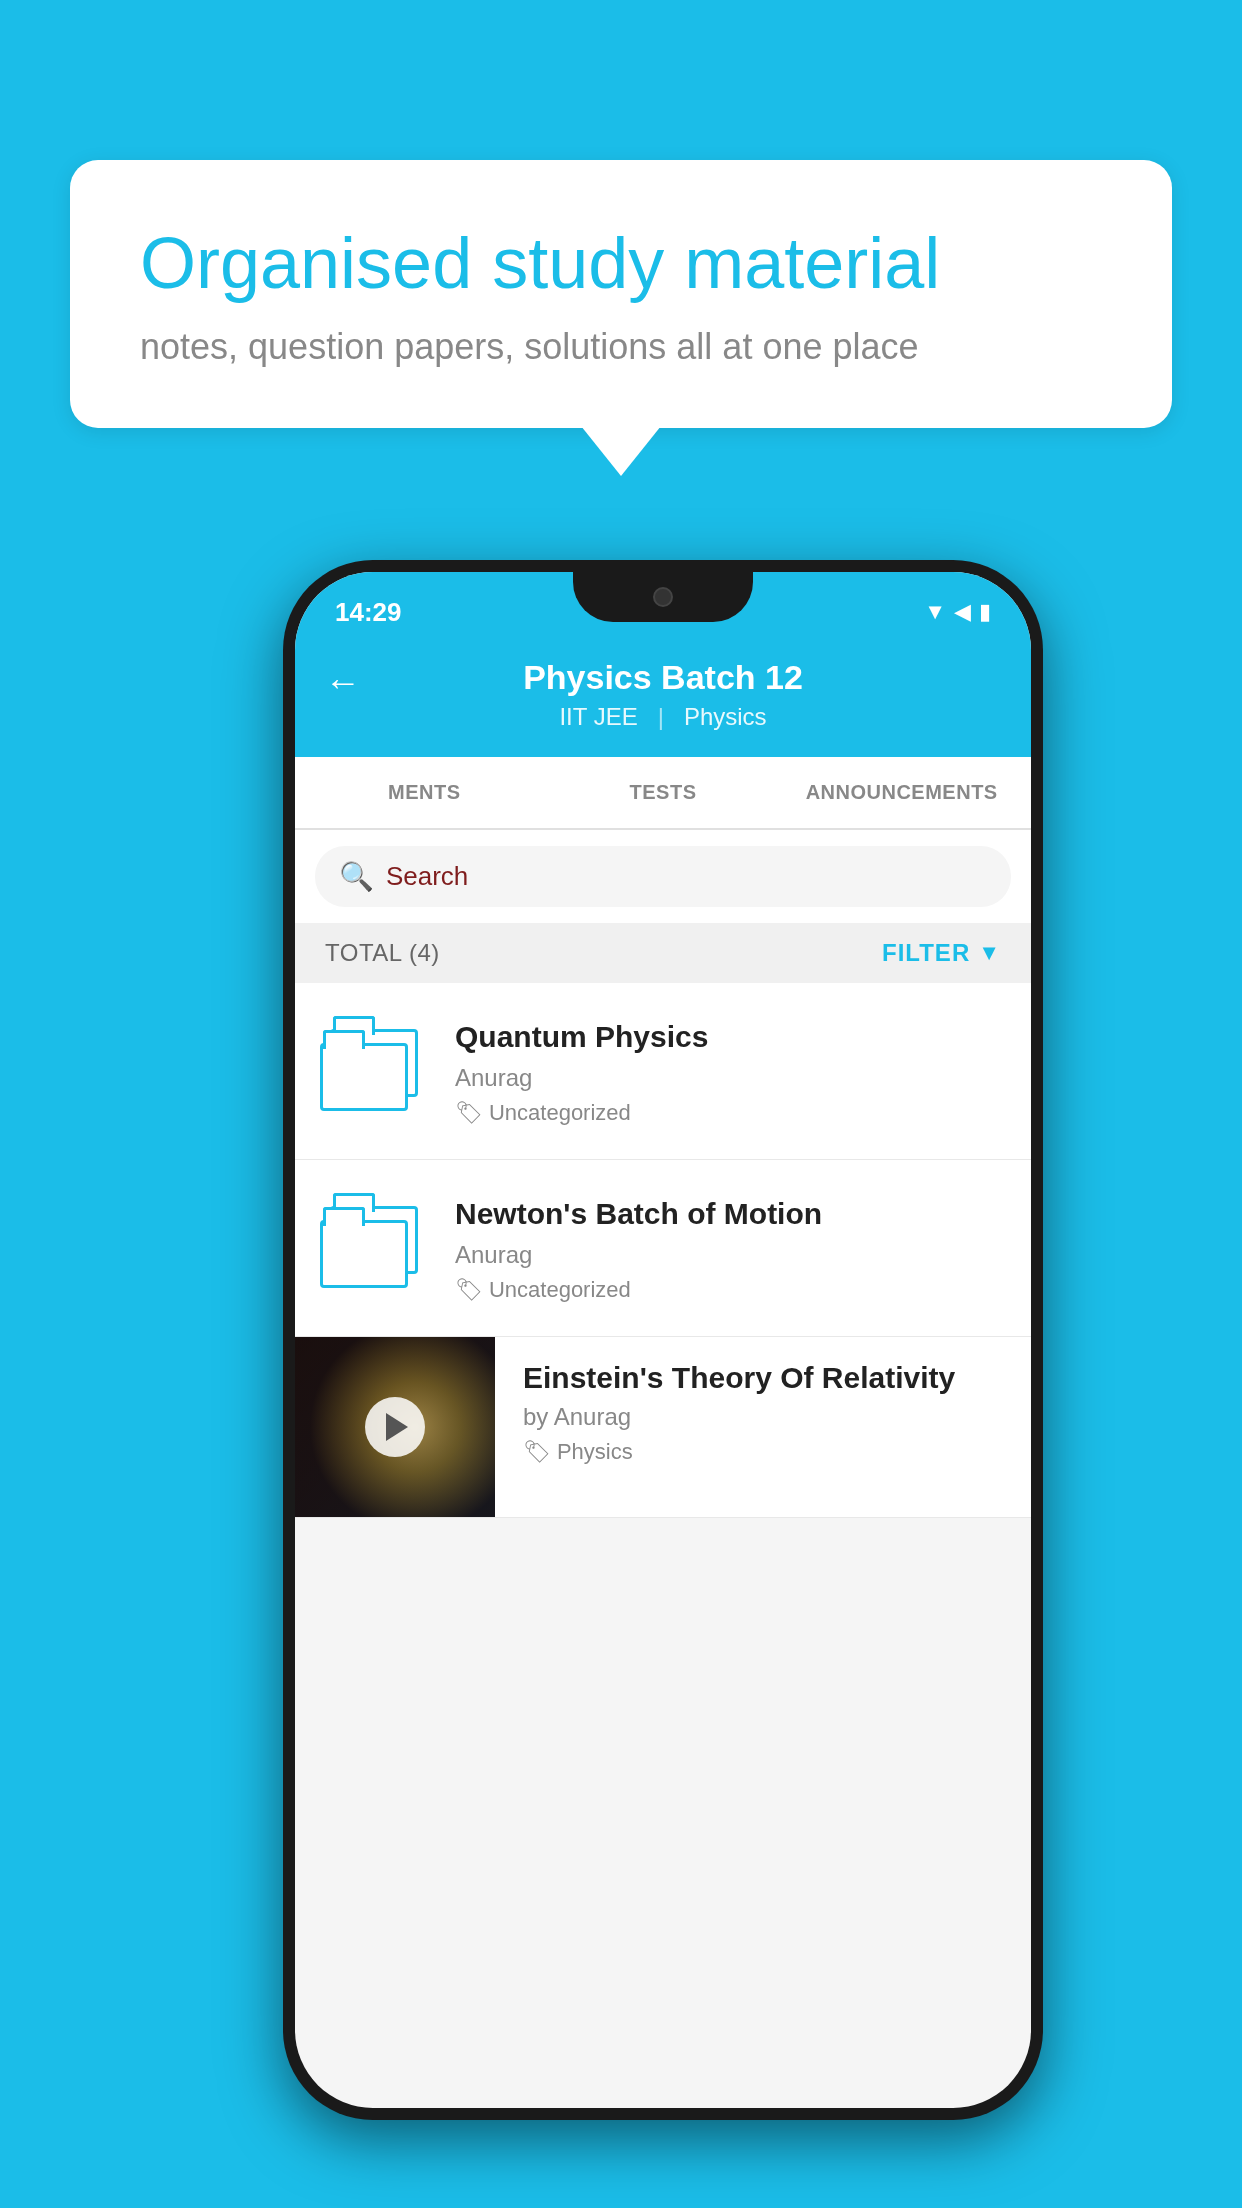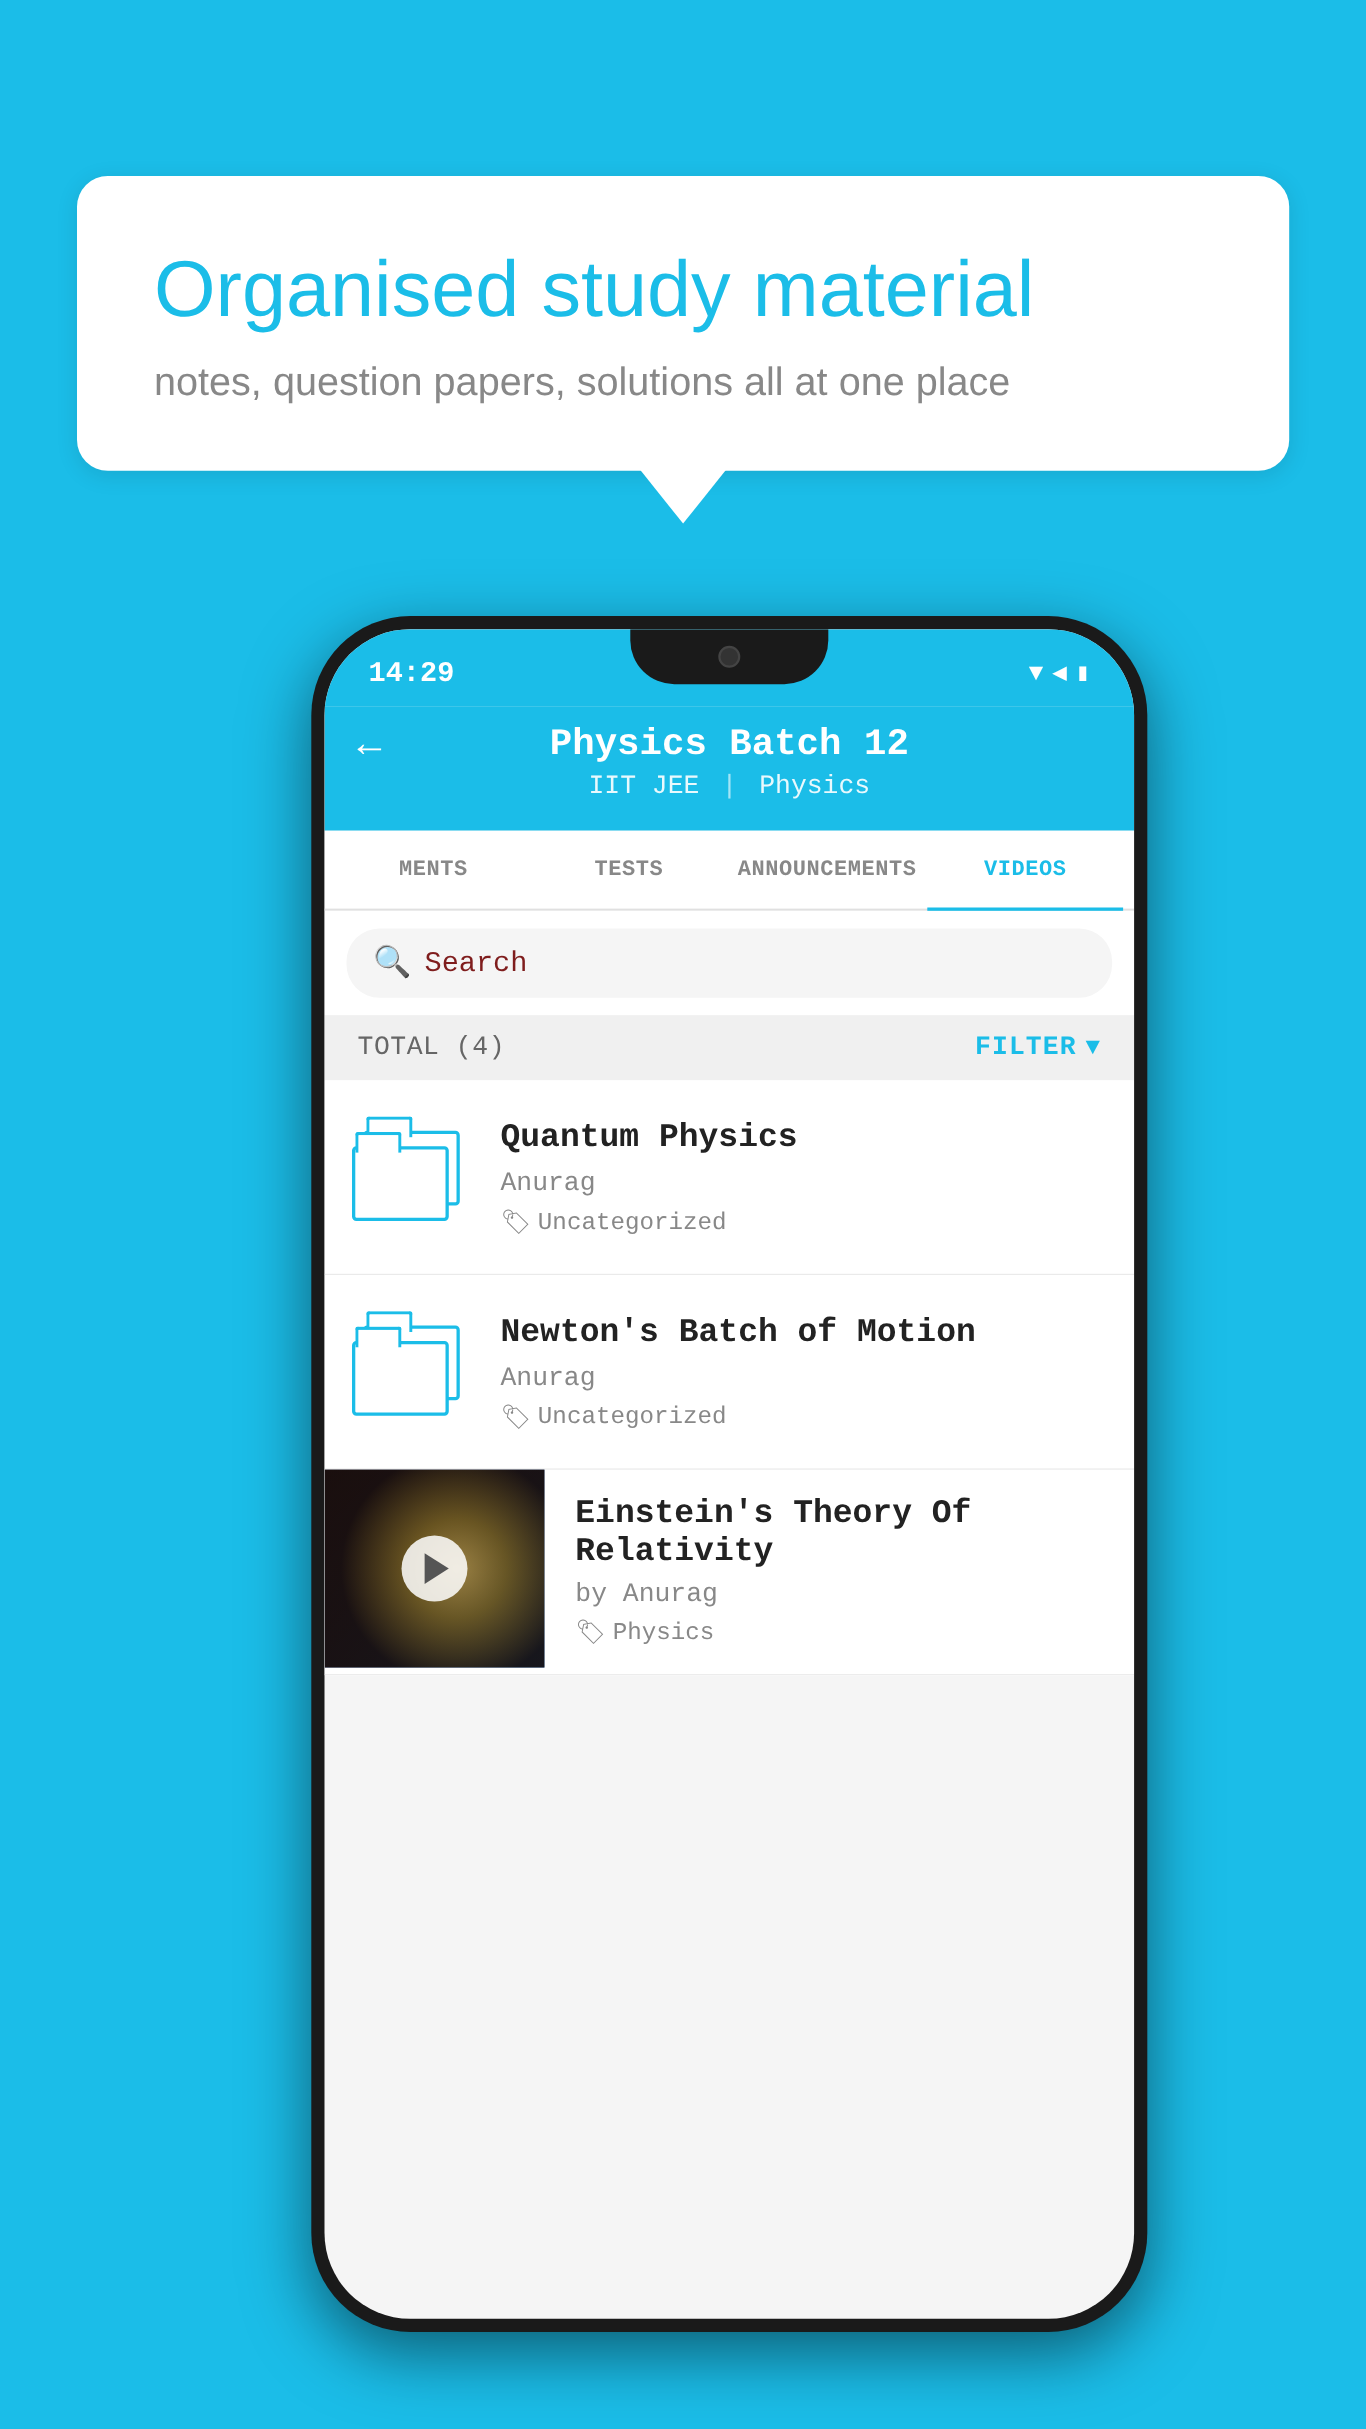--- a/index.html
+++ b/index.html
@@ -49,21 +49,20 @@
       font-weight: 400;
     }
 
     
     .phone-wrapper {
       position: absolute;
       top: 560px;
       left: 50%;
       transform: translateX(-50%);
       width: 676px;
-      font-family: Liberation Mono, monospace;
     }
 
     
     .phone-shell {
       width: 760px;
       height: 1560px;
       background: #1a1a1a;
       border-radius: 90px;
       position: relative;
       box-shadow: 0 20px 60px rgba(0,0,0,0.5);
@@ -469,23 +468,20 @@
 
       <div class="tabs">
         <div class="tab">
           <span>MENTS</span>
         </div>
         <div class="tab">
           <span>TESTS</span>
         </div>
         <div class="tab">
           <span>ANNOUNCEMENTS</span>
-        </div>
-        <div class="tab active">
-          <span>VIDEOS</span>
         </div>
       </div>
 
       <div class="search-container">
         <div class="search-bar">
           <span class="search-icon-svg">🔍</span>
           <span class="search-input-text">Search</span>
         </div>
       </div>
 

